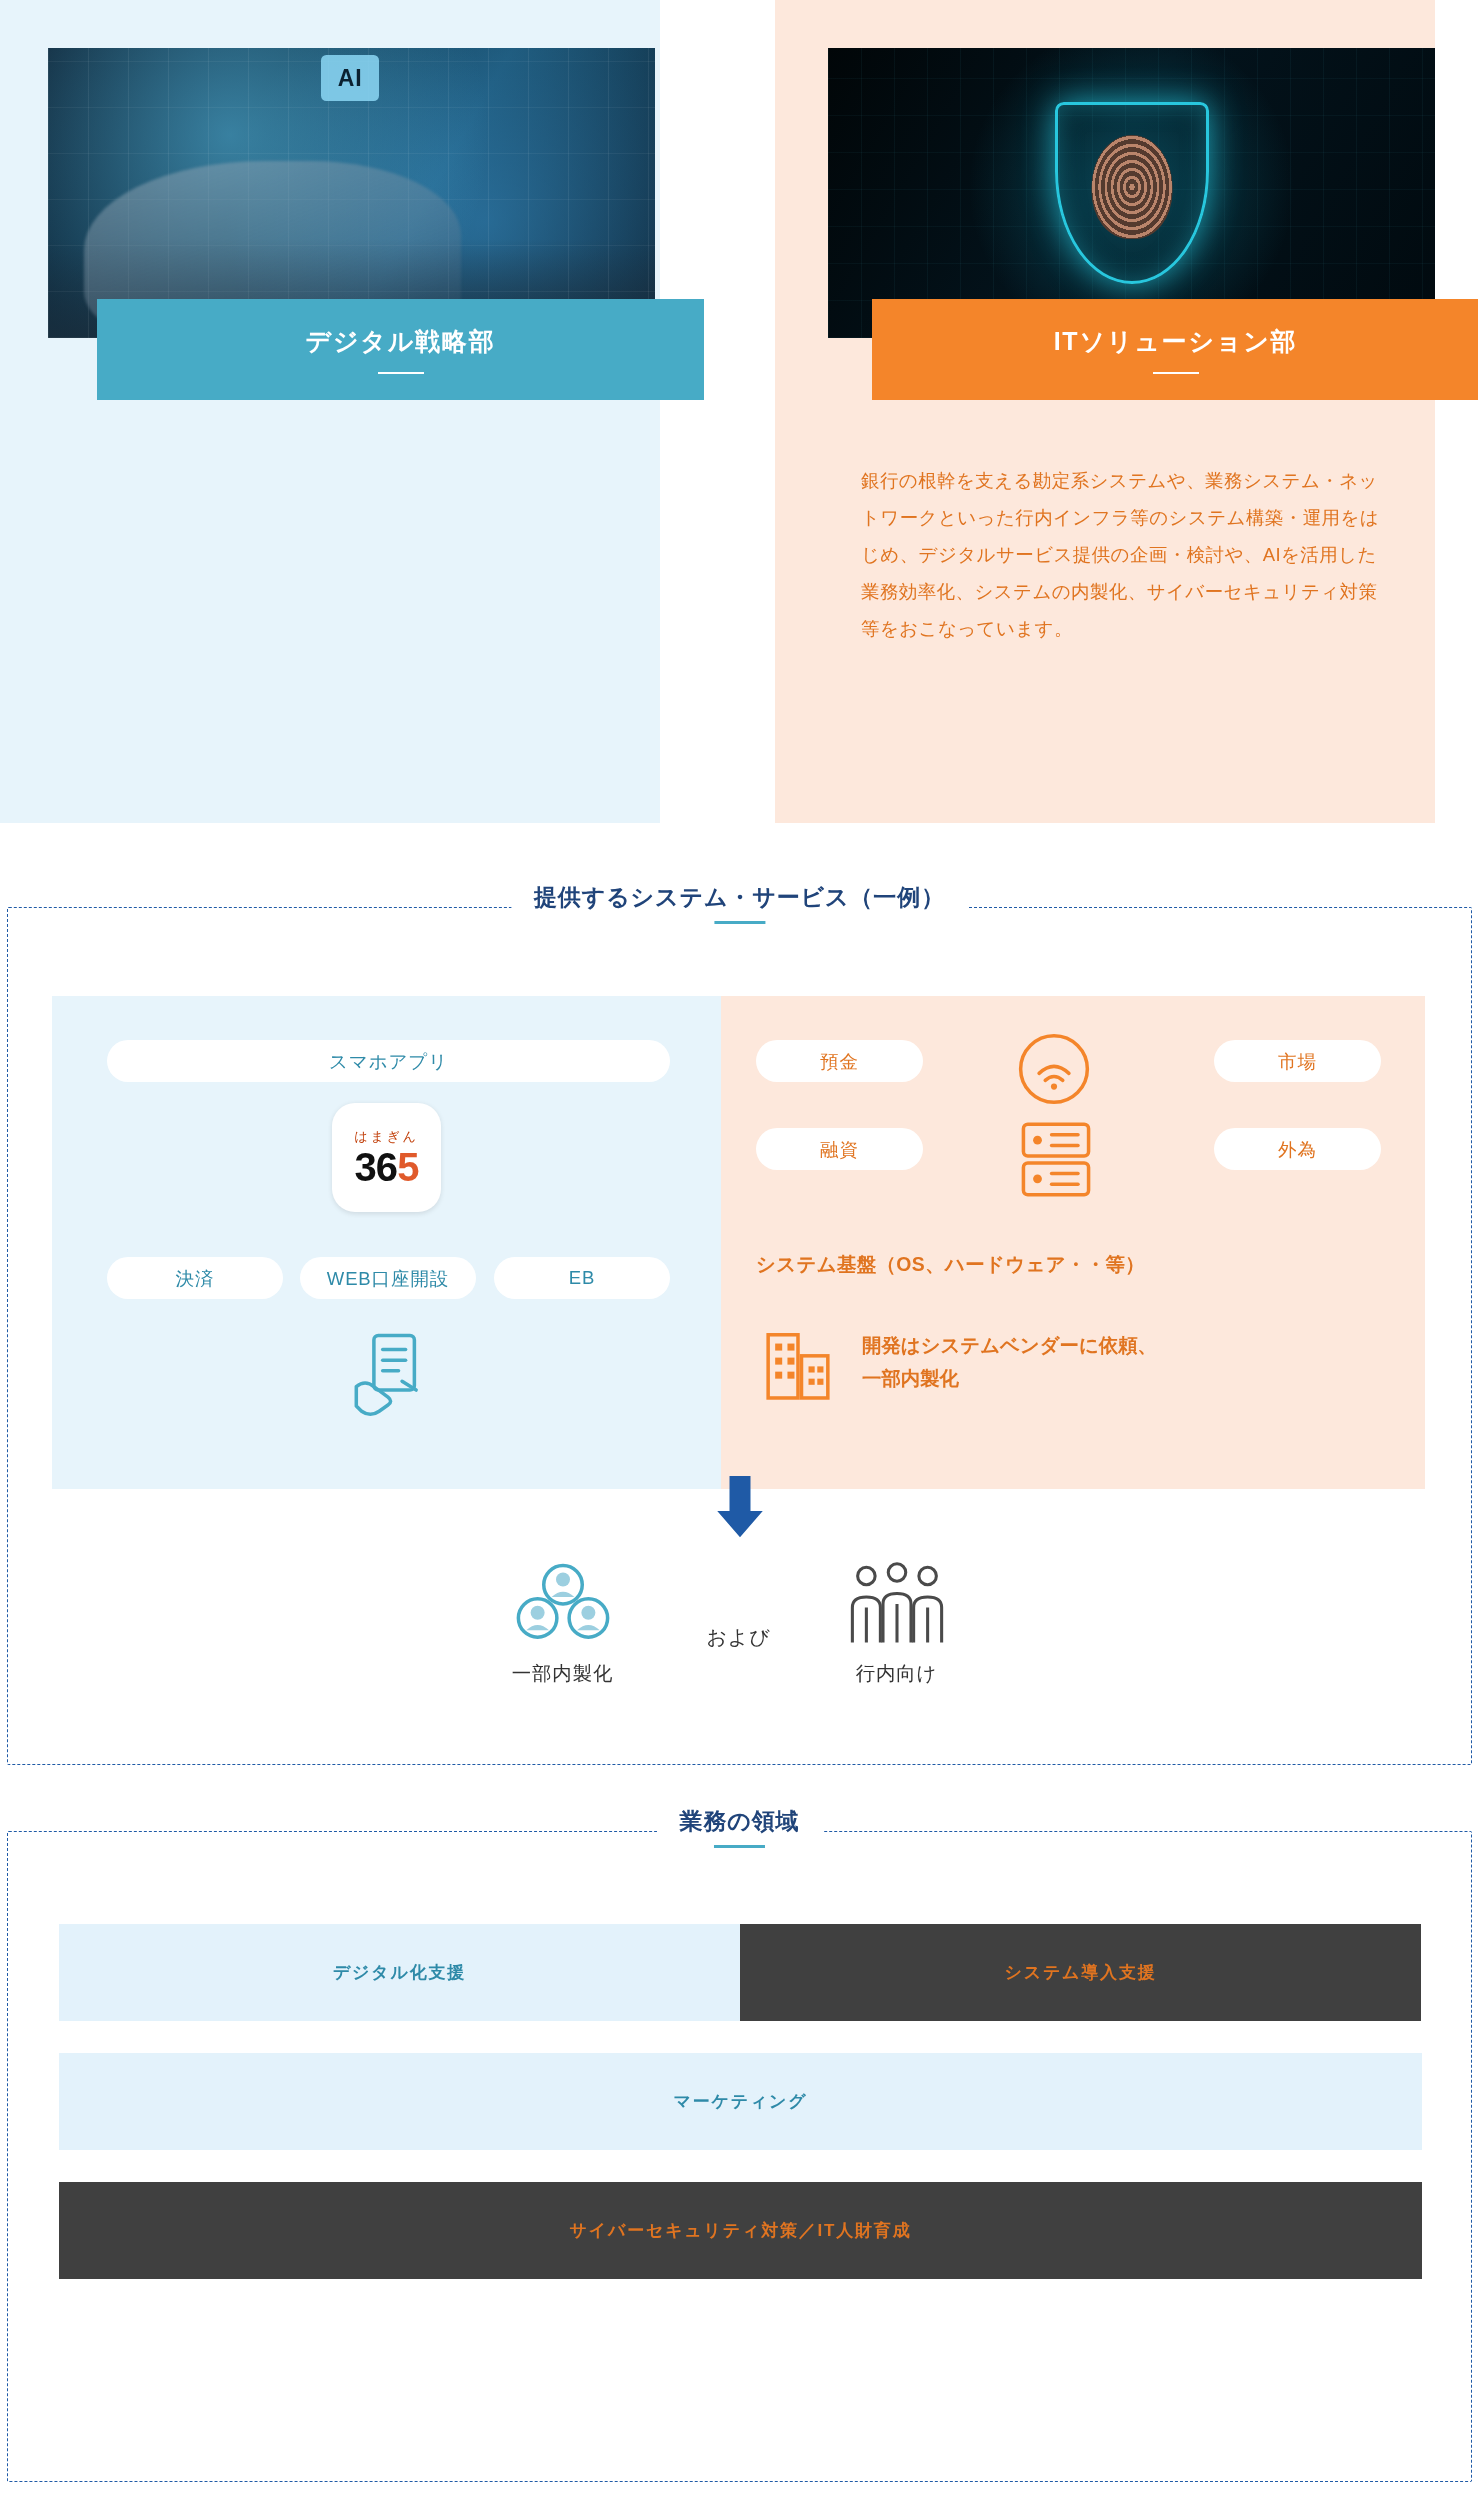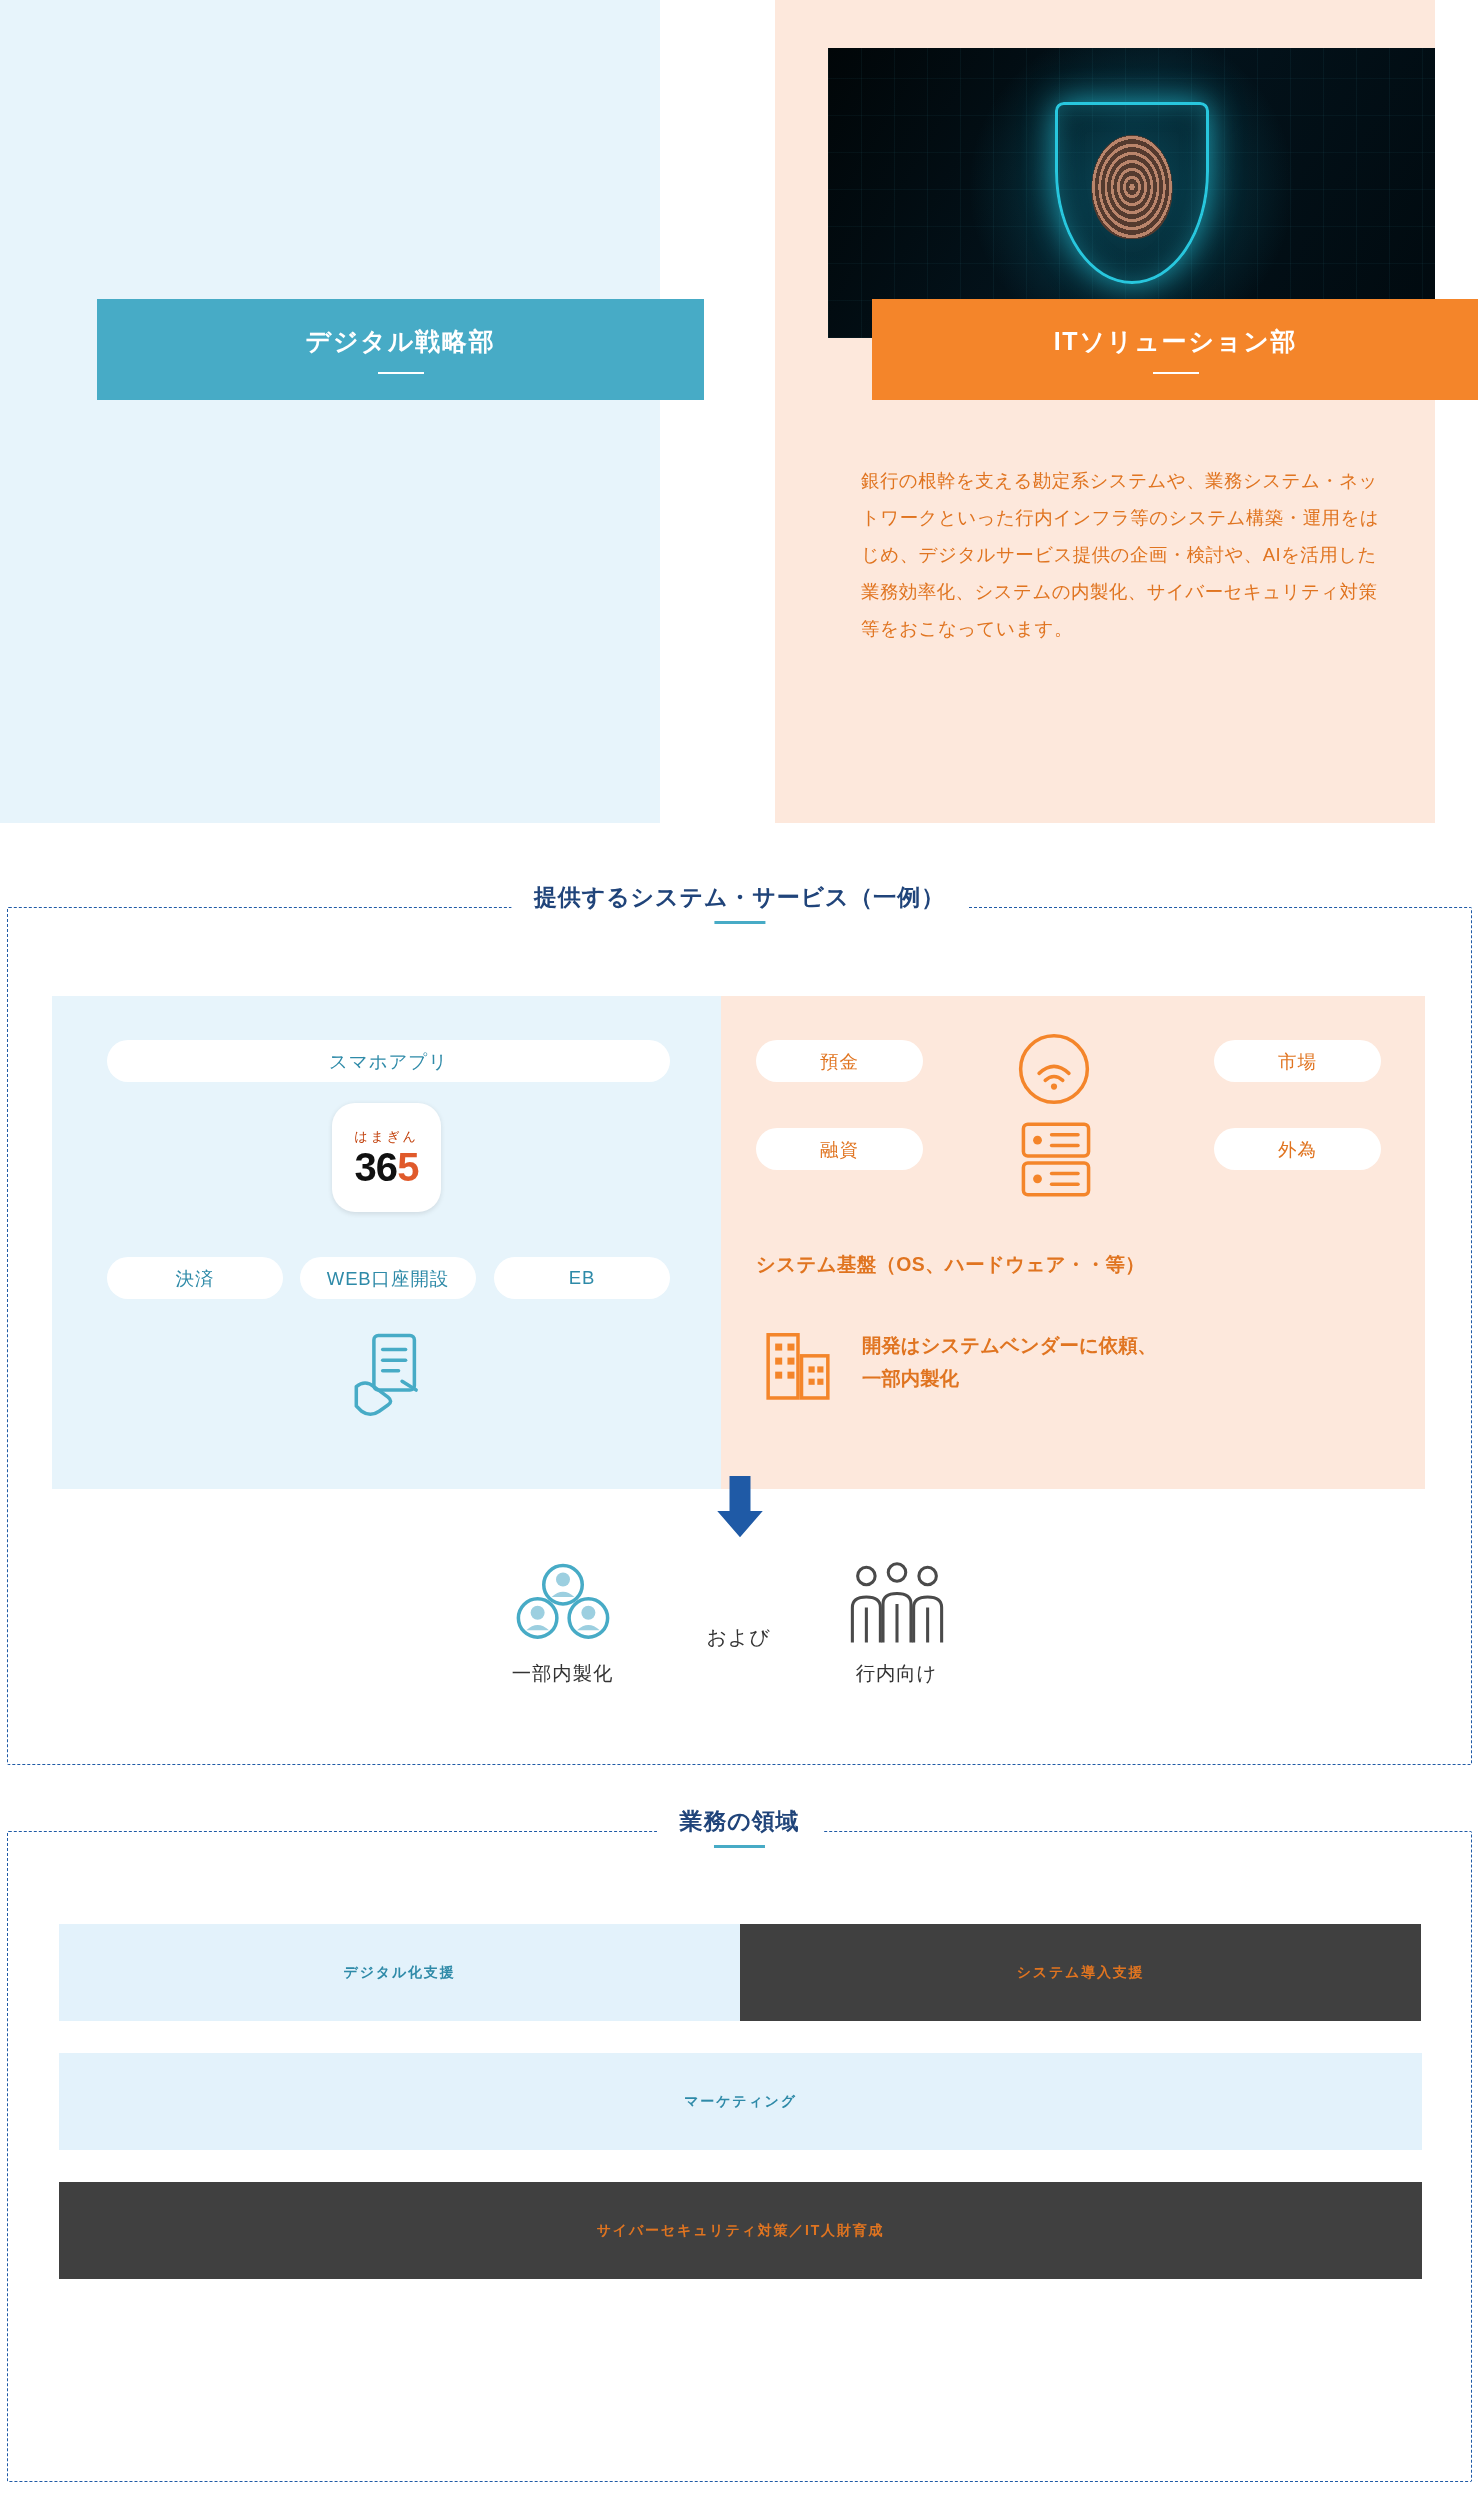--- a/index.html
+++ b/index.html
@@ -372,38 +372,45 @@
     top: 92px;
     left: 51px;
     width: 1363px;
   }
   .bar-row { display: flex; margin-bottom: 32px; }
   .bar {
     height: 97px;
     display: flex;
     align-items: center;
     justify-content: center;
-    font-size: 14px;
+    font-size: 17px;
     font-weight: bold;
     letter-spacing: 1.8px;
     box-sizing: border-box;
   }
   .bar.blue   { background: #e3f2fb; color: #2e8aa8; }
   .bar.orange { background: #404040; color: #e07420; }
   .bar.w-half { width: 681px; }
   .bar.w-full { width: 1363px; }
 </style>
 </head>
 <body>
 
 <div class="page">
 
   <div class="dept-row">
 
     <div class="dept-card left">
+      <div class="dept-photo">
+        <div class="photo-digital">
+          <div class="hand"></div>
+          <div class="ai-badge">AI</div>
+          <div class="kb"></div>
+        </div>
+      </div>
       <div class="dept-title">
         <div class="t">デジタル戦略部</div>
         <div class="rule"></div>
       </div>
     </div>
 
     <div class="dept-card right">
       <div class="dept-photo">
         <div class="photo-cyber">
           <div class="shield"></div>

